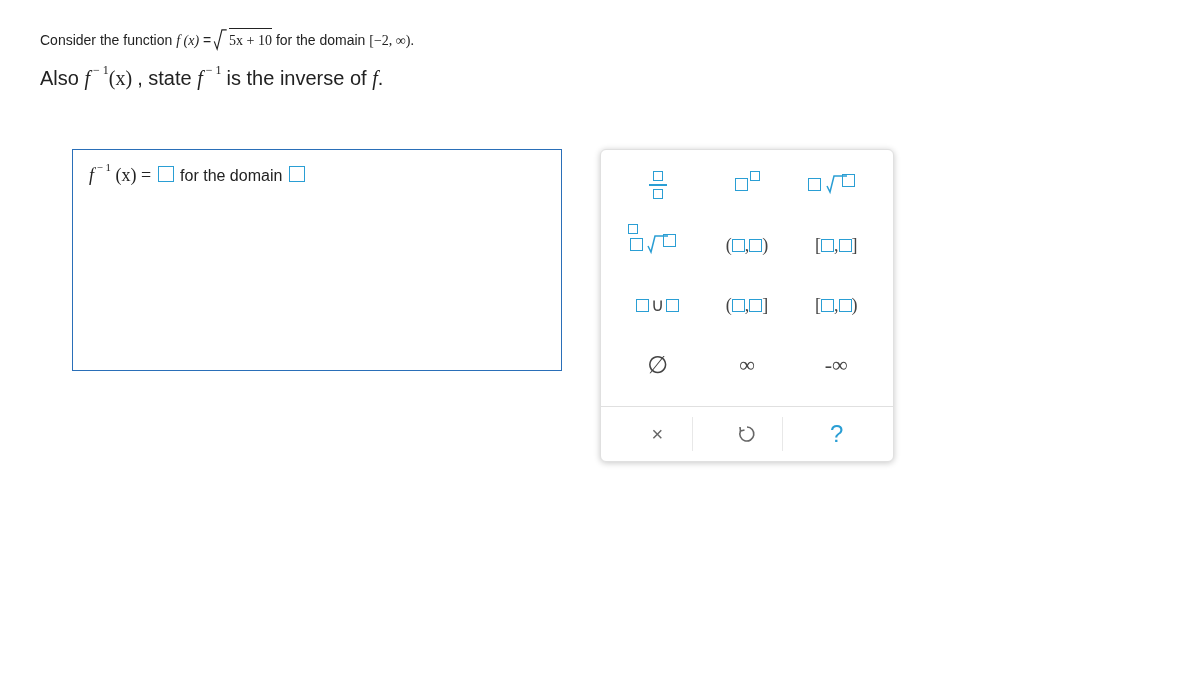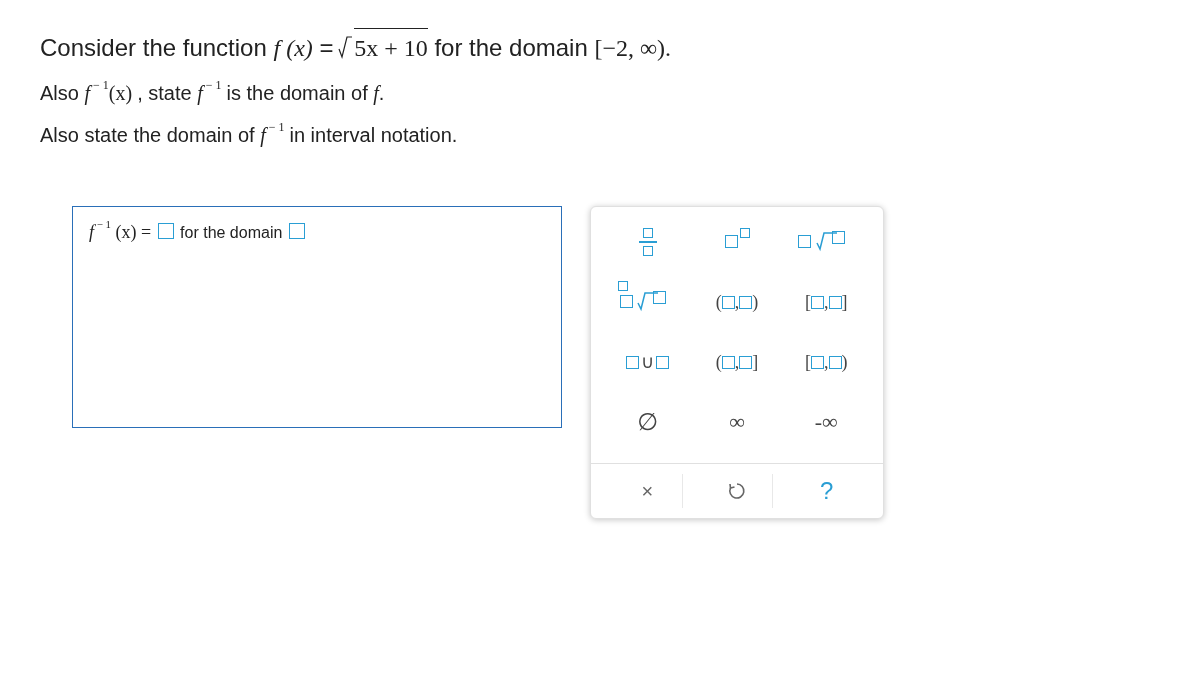--- a/index.html
+++ b/index.html
@@ -39,26 +39,26 @@
     top: 0;
     height: 100%;
     width: 14px;
   }
   .sqrt-bar {
     border-top: 1.2px solid #222;
     display: inline-block;
     padding-top: 1px;
   }
   .problem-line1 {
-    font-size: 24px;
+    font-size: 14px;
   }
 
   .lower {
     display: flex;
-    gap: 28px;
+    gap: 38px;
     margin-top: 56px;
     margin-left: 32px;
   }
 
   .answer-box {
     width: 488px;
     height: 220px;
     border: 1.5px solid #2a6fb8;
     position: relative;
   }
@@ -142,31 +142,24 @@
   </div>
 
   <div class="line">
     <span>Also </span>
     <span class="math-i">
       <span>f</span><span class="sup"> − 1</span><span style="font-style:normal">(x)</span>
     </span><span>, state </span>
     <span class="math-i">
       <span>f</span><span class="sup"> − 1</span>
     </span>
-    <span> is the domain of </span>
+    <span> is the inverse of </span>
     <span class="math-i">f</span><span>.</span>
   </div>
 
-  <div class="line">
-    <span>Also state the domain of </span>
-    <span class="math-i">
-      <span>f</span><span class="sup"> − 1</span>
-    </span>
-    <span> in interval notation.</span>
-  </div>
 
   <div class="lower">
 
     <div class="answer-box">
       <div class="answer-inner">
         <span class="math-i">
           <span>f</span><span class="sup"> − 1</span><span style="font-style:normal"> (x) </span>
         </span>
         <span> = </span>
         <span class="blank"></span>

